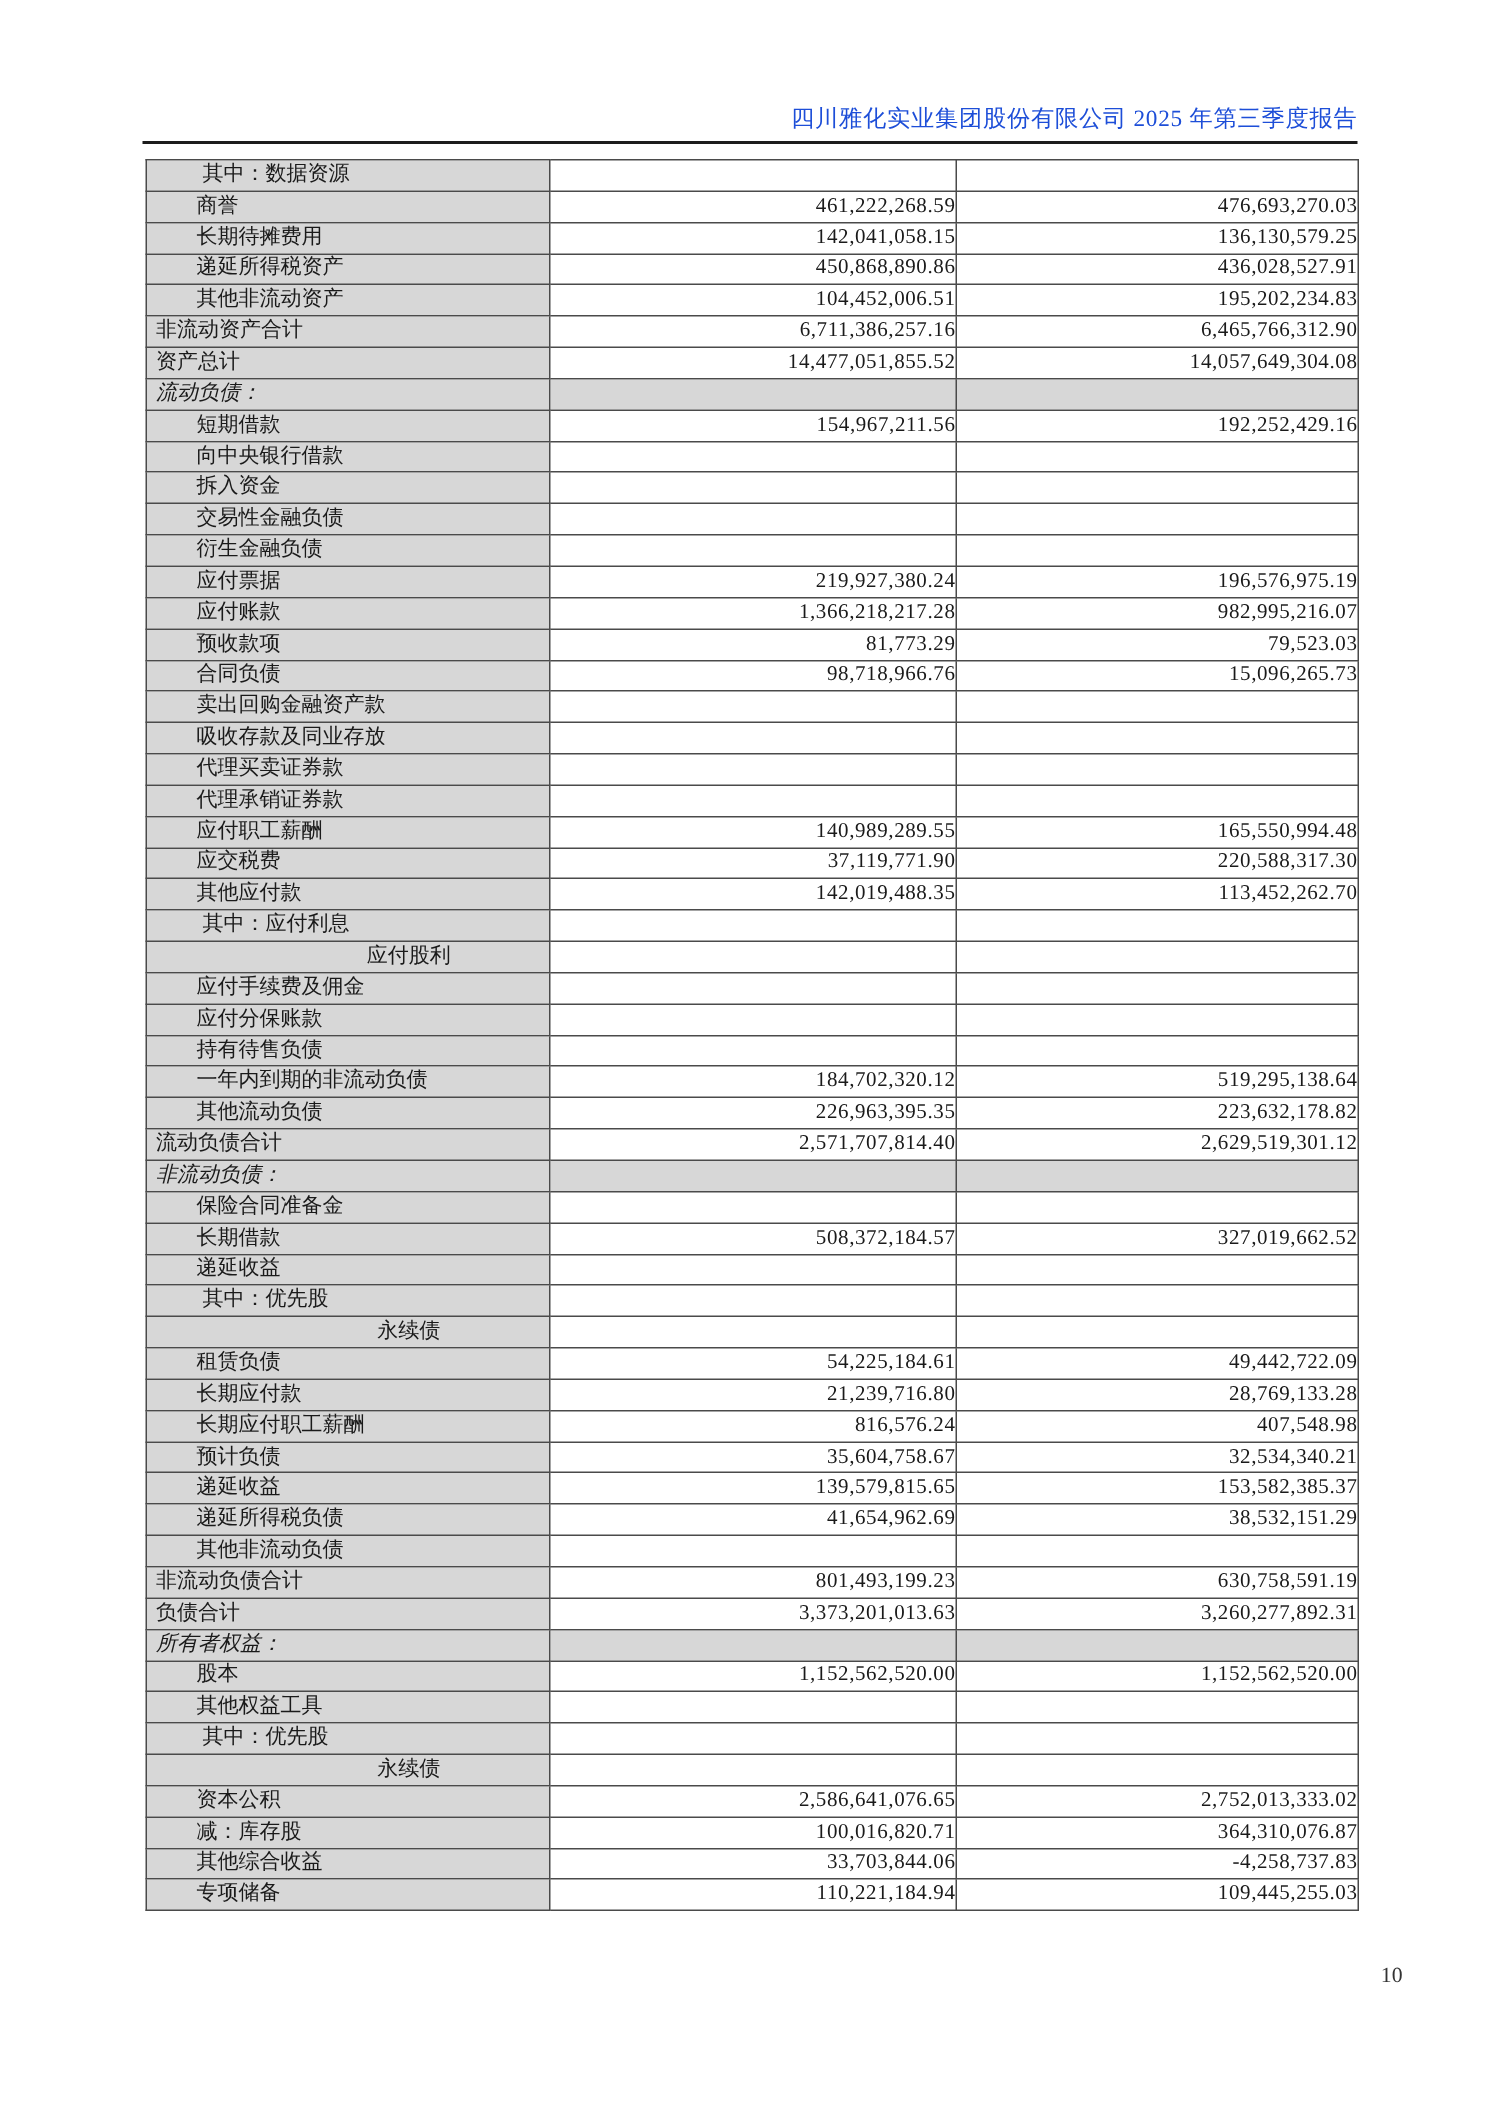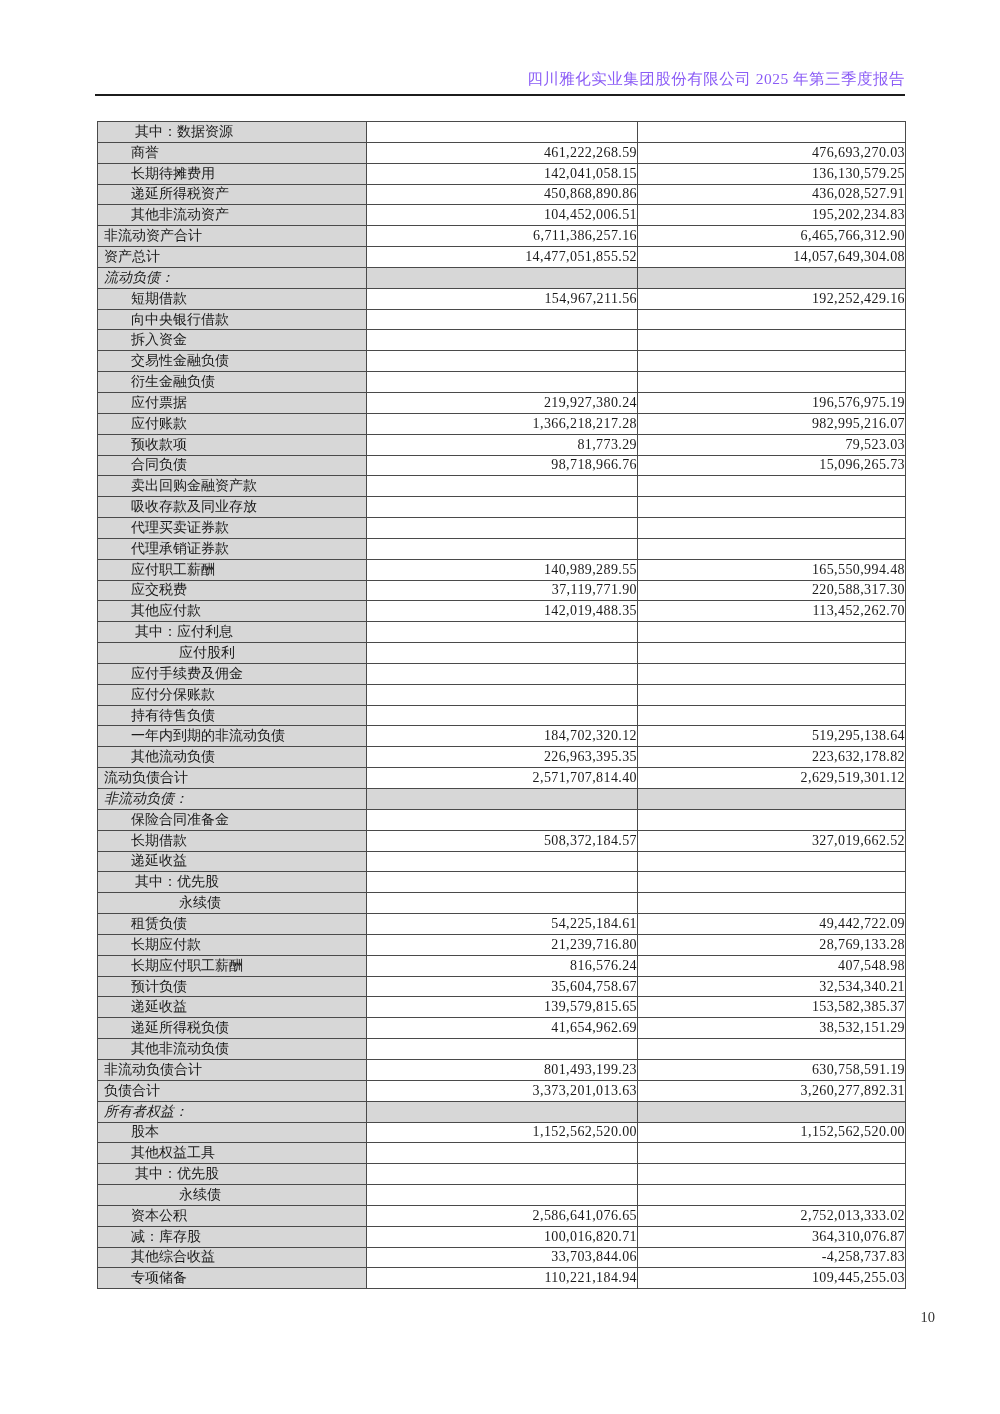--- a/index.html
+++ b/index.html
@@ -15,34 +15,34 @@
     color: #1f1f1f;
   }
   .page-header-title {
     position: absolute;
     top: 69px;
     left: 95px;
     width: 810px;
     text-align: right;
     font-size: 15.5px;
     letter-spacing: 0.5px;
-    color: #8b5cf6;
+    color: #1d4ed8;
     white-space: nowrap;
   }
   .header-rule {
     position: absolute;
     top: 94px;
     left: 95px;
     width: 810px;
     height: 2px;
     background: #1c1c1c;
   }
   table.balance-sheet {
     position: absolute;
-    top: 121px;
+    top: 106px;
     left: 97px;
     width: 808px;
     border-collapse: collapse;
     table-layout: fixed;
     border-radius: 22px;
   }
   table.balance-sheet col.c1 { width: 269px; }
   table.balance-sheet col.c2 { width: 271px; }
   table.balance-sheet col.c3 { width: 268px; }
   table.balance-sheet td {
@@ -67,21 +67,21 @@
     text-align: right;
     padding-right: 9px;
     letter-spacing: 0.4px;
     color: #1a1a1a;
     background: #ffffff;
   }
   tr.section td.num { background: #d7d7d7; }
   td.label.indent-0 { padding-left: 6px; }
   td.label.indent-1 { padding-left: 33px; }
   td.label.indent-2 { padding-left: 37px; }
-  td.label.indent-3 { padding-left: 81px; }
+  td.label.indent-3 { padding-left: 81px; text-align: center; }
   .page-number {
     position: absolute;
     top: 1309px;
     left: 845px;
     width: 90px;
     text-align: right;
     font-size: 14.5px;
     color: #333333;
   }
 </style>

